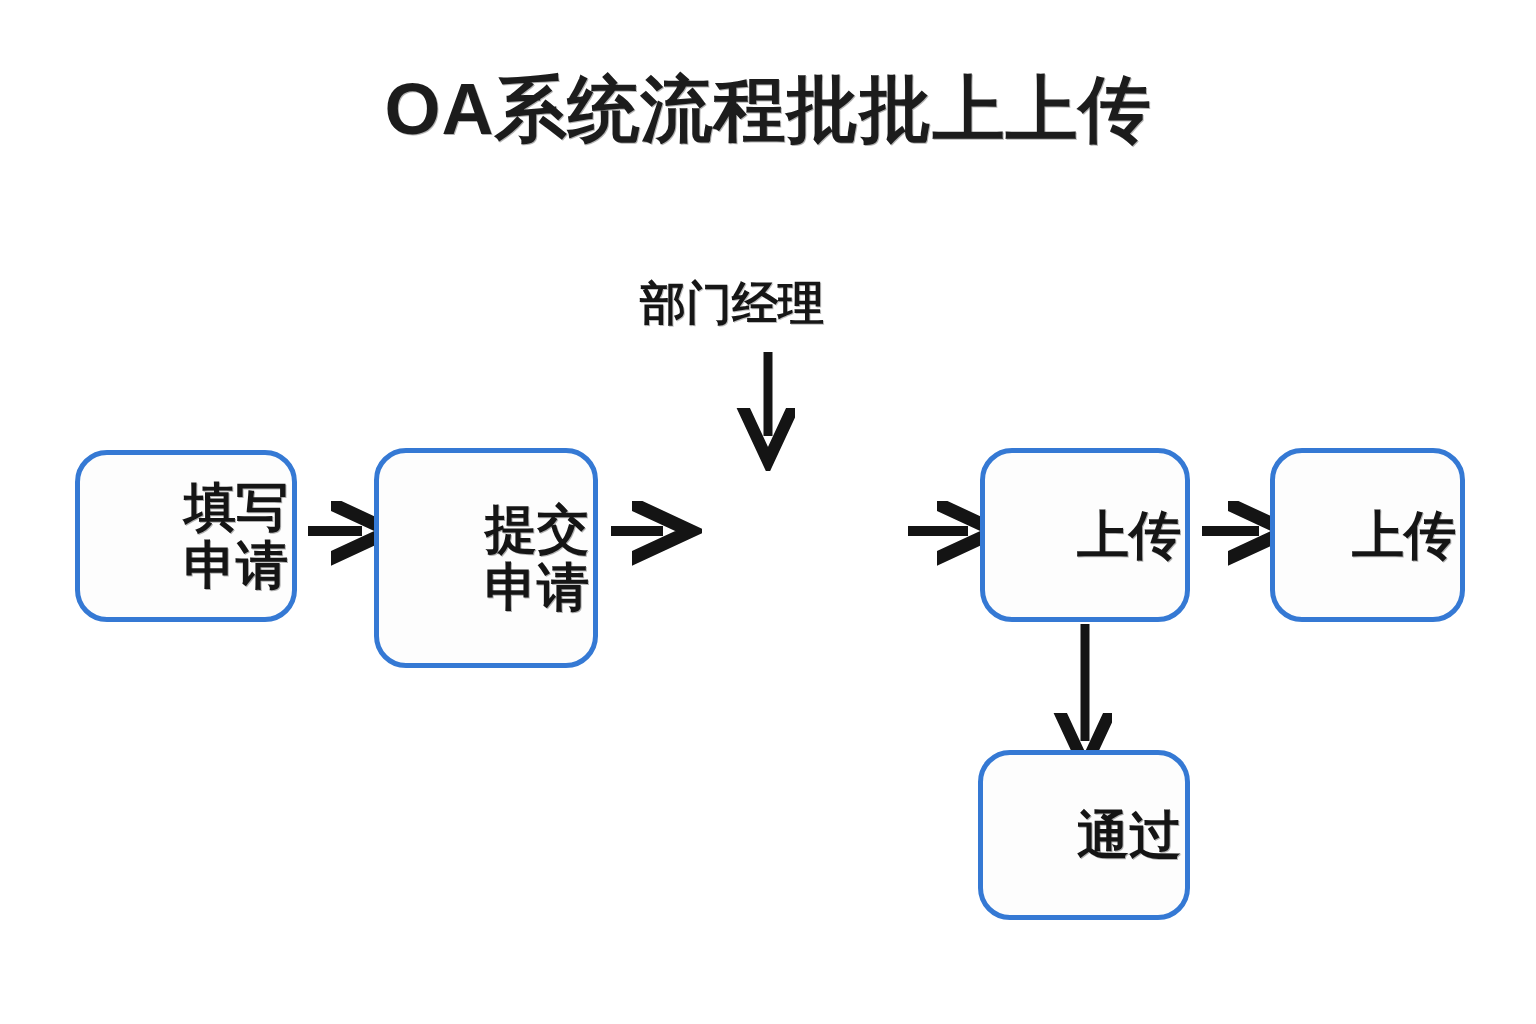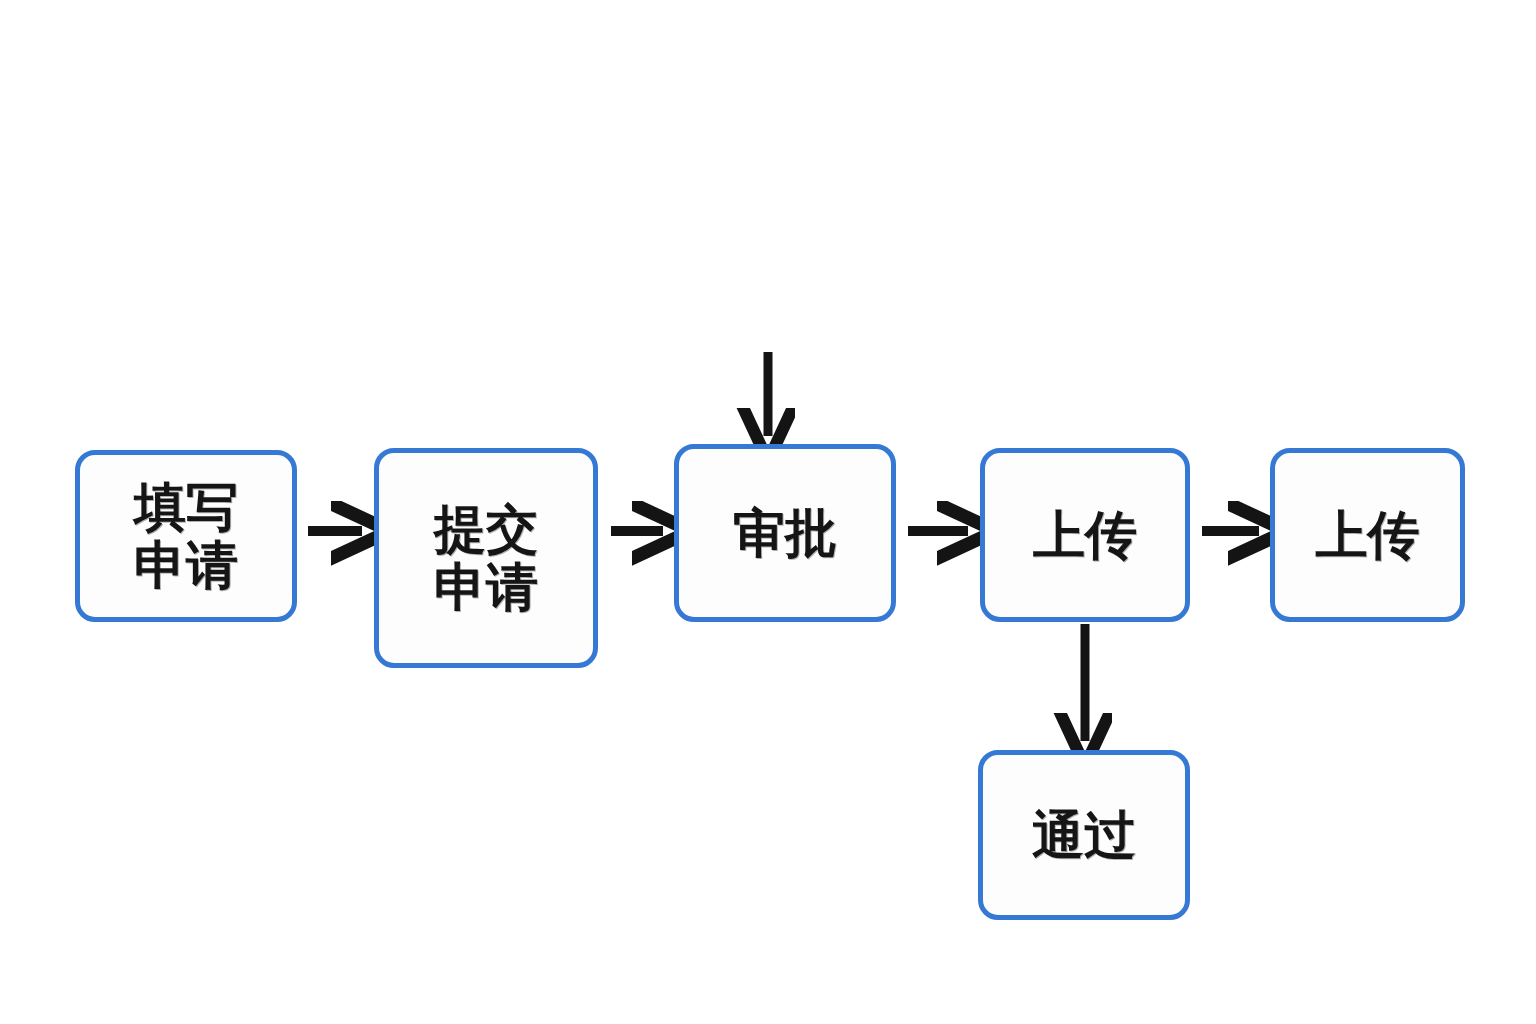--- a/index.html
+++ b/index.html
@@ -34,24 +34,24 @@
     white-space: nowrap;
     text-shadow: 1px 1px 0 rgba(0,0,0,0.30);
   }
 
   
   .node {
     position: absolute;
     box-sizing: border-box;
     background: #fdfdfd;
     border: 5px solid #3579d4;
-    border-radius: 20px;
+    border-radius: 32px;
     display: flex;
     align-items: center;
-    justify-content: center;
+    justify-content: flex-end;
     text-align: center;
   }
   .node-label {
     font-size: 52px;
     line-height: 58px;
     font-weight: 700;
     color: #151515;
     text-shadow: 1px 1px 0 rgba(0,0,0,0.30);
     white-space: pre-line;
     padding: 0 4px;
@@ -85,21 +85,23 @@
     width: 1536px;
     height: 1024px;
     pointer-events: none;
   }
 </style>
 </head>
 <body>
 
 <div id="canvas">
 
+  <div class="title">OA系统流程批批上上传</div>
 
+  <div class="actor-label" id="actor-manager">部门经理</div>
 
   <svg id="arrow-layer" width="1536" height="1024" viewBox="0 0 1536 1024">
     <defs>
       <marker id="ah" markerWidth="7" markerHeight="7" refX="3.1" refY="3" orient="auto" markerUnits="strokeWidth">
         <path d="M0.2,0.35 L5.9,3 L0.2,5.65" fill="none" stroke="#141414" stroke-width="1.35" stroke-linecap="square" stroke-linejoin="miter"></path>
       </marker>
     </defs>
 
     <g>
       <line x1="308" y1="531" x2="362" y2="531" stroke="#141414" stroke-width="10" marker-end="url(#ah)"></line>
@@ -129,23 +131,20 @@
   <div class="node" id="node-fill">
     <span class="node-label">填写
 申请</span>
   </div>
 
   <div class="node" id="node-submit">
     <span class="node-label">提交
 申请</span>
   </div>
 
-  <div class="node" id="node-approve">
-    <span class="node-label">审批</span>
-  </div>
 
   <div class="node" id="node-upload1">
     <span class="node-label">上传</span>
   </div>
 
   <div class="node" id="node-upload2">
     <span class="node-label">上传</span>
   </div>
 
   <div class="node" id="node-pass">

